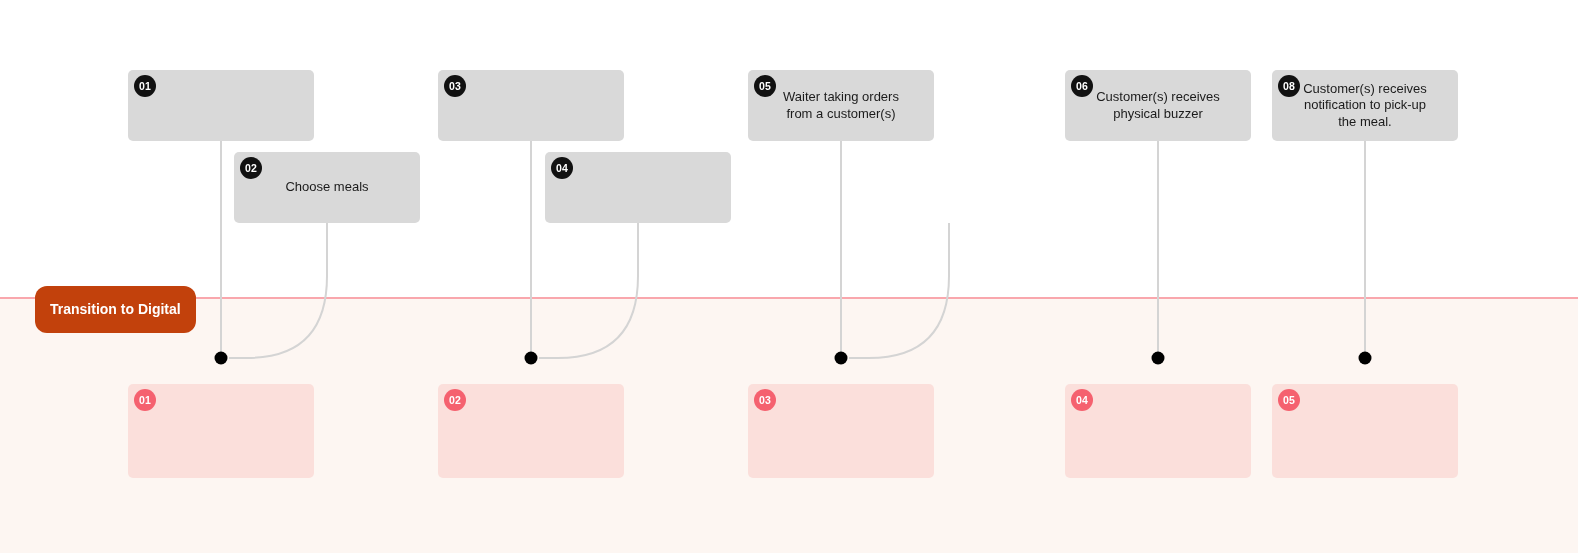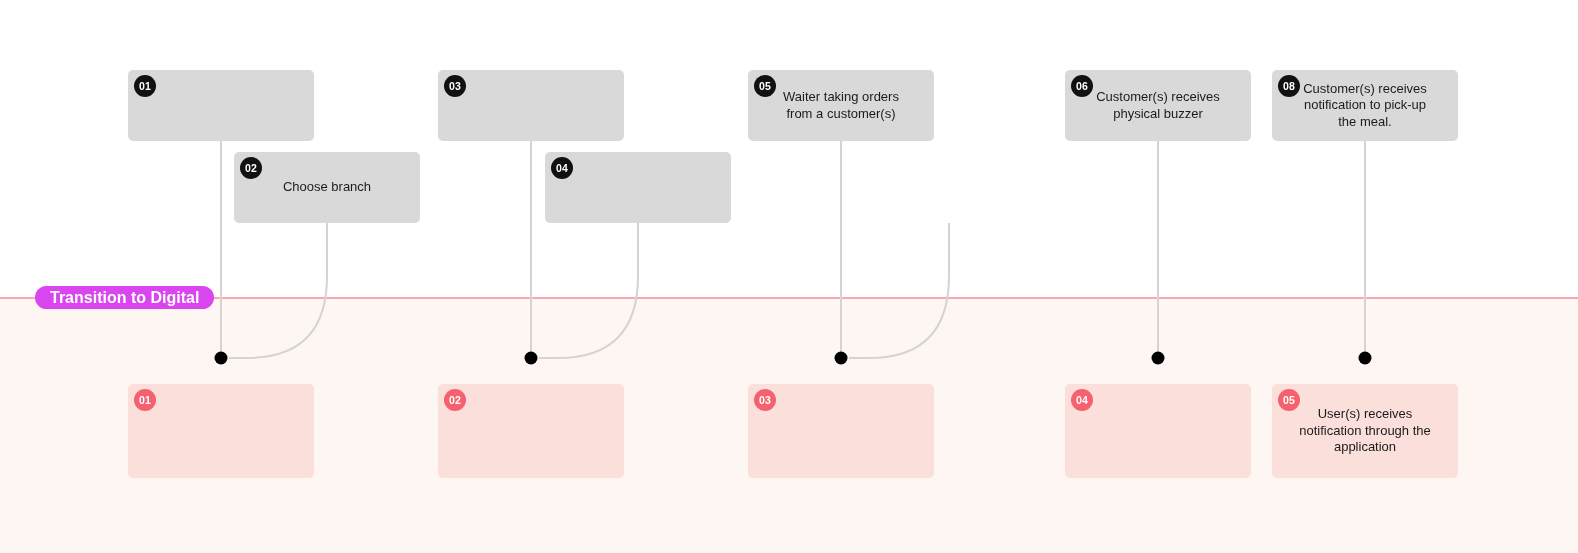--- a/index.html
+++ b/index.html
@@ -58,23 +58,23 @@
 
   
   .d1{left:128px;}
   .d2{left:438px;}
   .d3{left:748px;}
   .d4{left:1065px;}
   .d5{left:1272px;}
 
   .transition-pill{
     position:absolute;left:35px;top:286px;height:23px;
-    padding:0 15px;border-radius:12px;
-    background:#d946ef;color:#ffffff;
-    font-weight:bold;font-size:16px;line-height:23px;
+    padding:12px 15px;border-radius:12px;
+    background:#c2410c;color:#ffffff;
+    font-weight:bold;font-size:14px;line-height:23px;
     white-space:nowrap;
   }
 </style>
 </head>
 <body>
 
 <div class="stage">
 
   <div class="lower-zone"></div>
   <div class="divider-line"></div>
@@ -97,21 +97,21 @@
       <circle cx="1158" cy="358" r="6.5"></circle>
       <circle cx="1365" cy="358" r="6.5"></circle>
     </g>
   </svg>
 
   <div class="step physical g1">
     <span class="step-badge">01</span>
   </div>
   <div class="step physical g2">
     <span class="step-badge">02</span>
-    <span class="lbl">Choose branch</span>
+    <span class="lbl">Choose meals</span>
   </div>
   <div class="step physical g3">
     <span class="step-badge">03</span>
   </div>
   <div class="step physical g4">
     <span class="step-badge">04</span>
   </div>
   <div class="step physical g5">
     <span class="step-badge">05</span>
     <span class="lbl">Waiter taking orders
@@ -136,20 +136,17 @@
     <span class="step-badge">02</span>
   </div>
   <div class="step digital d3">
     <span class="step-badge">03</span>
   </div>
   <div class="step digital d4">
     <span class="step-badge">04</span>
   </div>
   <div class="step digital d5">
     <span class="step-badge">05</span>
-    <span class="lbl">User(s) receives
-notification through the
-application</span>
   </div>
 
   <div class="transition-pill">Transition to Digital</div>
 
 </div>
 
 </body></html>

